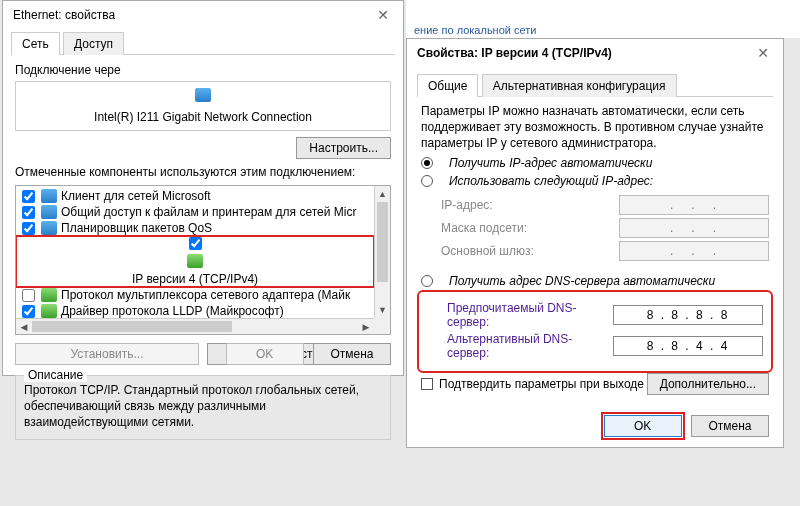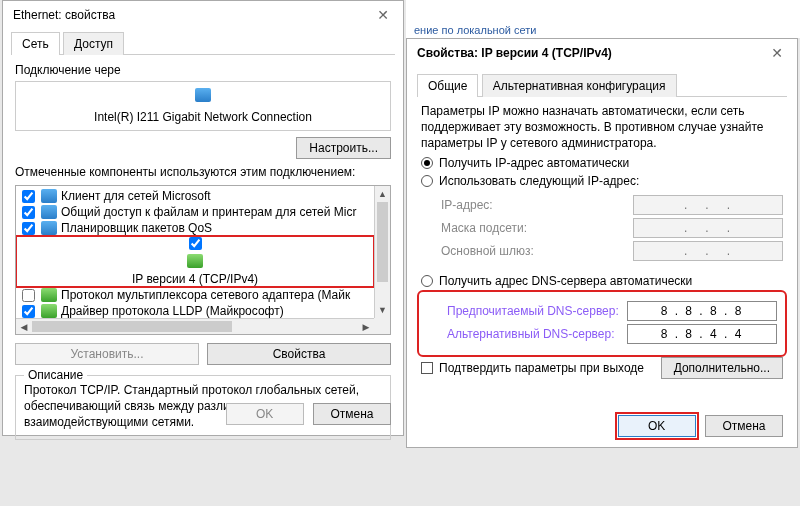--- a/index.html
+++ b/index.html
@@ -17,21 +17,21 @@
   
   .win {
     position: absolute;
     background: #fff;
     border: 1px solid #aaa;
   }
   .win.left {
     left: 2px;
     top: 0;
     width: 402px;
-    height: 436px;
+    height: 376px;
   }
   .titlebar {
     display: flex;
     align-items: center;
     justify-content: space-between;
     padding: 6px 10px;
   }
   .titlebar .title {
     font-size: 12px;
     color: #000;
@@ -191,55 +191,56 @@
     position: absolute;
     left: 406px; top: 0; right: 0; height: 38px;
     background: #fff;
     display:flex; align-items:flex-end; padding:0 8px 2px 8px;
     gap:10px;
     font-size:11px; color:#2b5aa0;
   }
   .win.right {
     left: 406px;
     top: 38px;
-    right: 2px;
+    right: 16px;
     height: 410px;
   }
   .tabs2 {
     margin: 6px 10px 0 10px;
     border-bottom: 1px solid #ccc;
   }
   .param-text {
     padding: 6px 14px 2px 14px;
     font-size: 12px;
     line-height: 1.35;
   }
   .radio-row {
     display:flex; align-items:center;
-    gap:6px;
+    gap:16px;
     padding: 2px 14px;
     font-size:12px;
+    font-style:italic;
   }
   .radio-dot {
     width:12px; height:12px; border:1px solid #555; border-radius:50%;
     display:inline-flex; align-items:center; justify-content:center;
     flex-shrink:0;
   }
   .radio-dot.sel::after {
     content:""; width:6px; height:6px; background:#000; border-radius:50%;
   }
   .ip-grid {
     padding: 2px 14px 2px 34px;
   }
   .ip-row {
     display:flex; align-items:center; justify-content:space-between;
     margin: 3px 0;
   }
   .ip-row .lbl { font-size:12px; color:#888; }
-  .ip-row .lbl.dark { color:#8b5cf6; }
+  .ip-row .lbl.dark { color:#4c1d95; }
   .ip-input {
     width: 150px;
     border: 1px solid #bbb;
     background: #f3f3f3;
     height: 20px;
     font-family: inherit;
     font-size: 12px;
     text-align: center;
     letter-spacing: 2px;
     color:#888;

